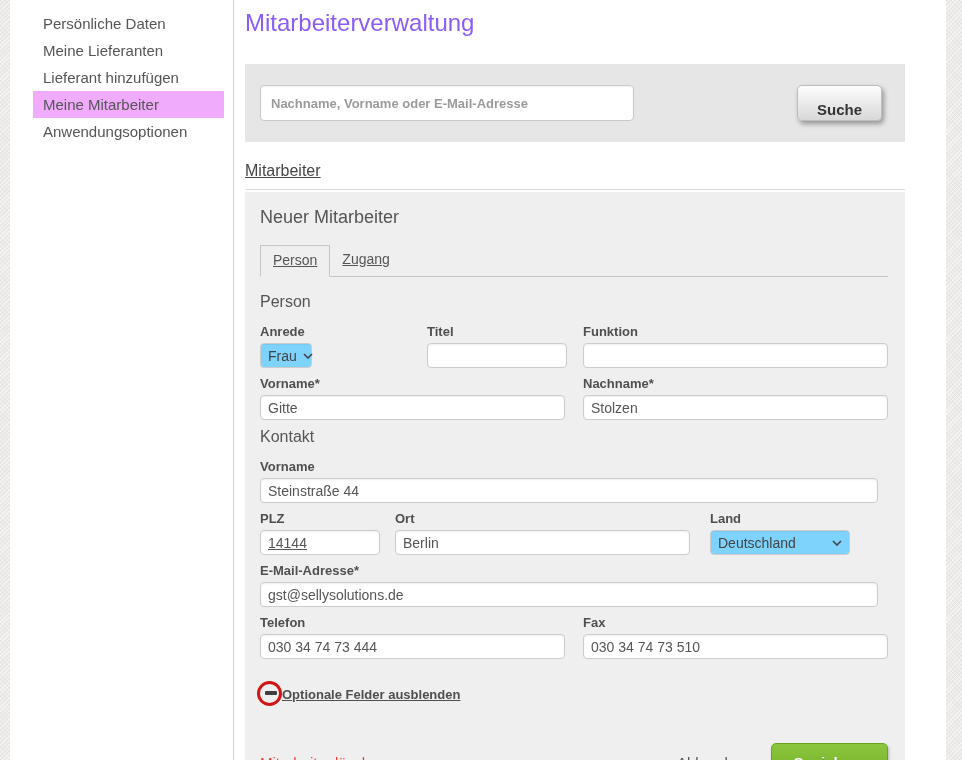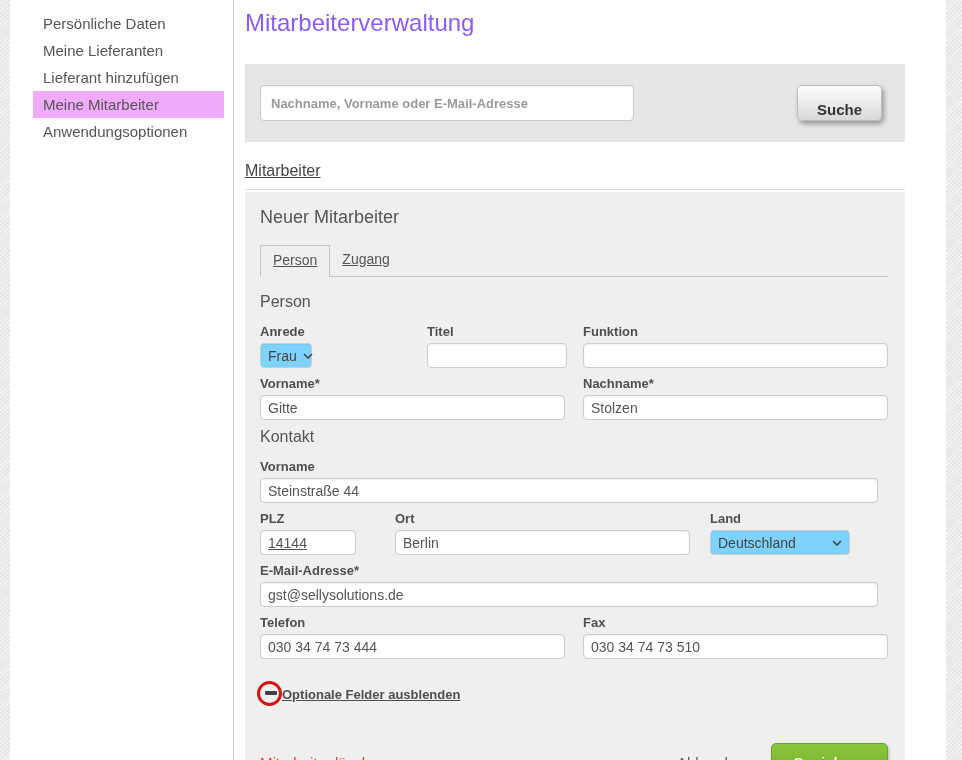--- a/index.html
+++ b/index.html
@@ -146,21 +146,21 @@
   }
   .col-anrede   { width: 167px; }
   .col-titel    { width: 156px; }
   .col-funktion { flex: 1; }
   .col-vorname  { width: 305px; margin-right: 18px; }
   .col-half     { flex: 1; }
   .col-strasse  { width: 618px; }
   .col-plz      { width: 135px; }
   .col-ort      { width: 315px; }
   .col-land     { flex: 1; }
-  .col-plz input { width: 96px; text-decoration: underline; }
+  .col-plz input { width: 120px; text-decoration: underline; }
   .col-ort input { width: 295px; }
   .col-email    { width: 618px; }
   .col-telefon  { width: 305px; margin-right: 18px; }
   
   .select {
     height: 25px;
     border: 1px solid #ccc;
     border-radius: 4px;
     background: #7dd3fc;
     display: flex;

